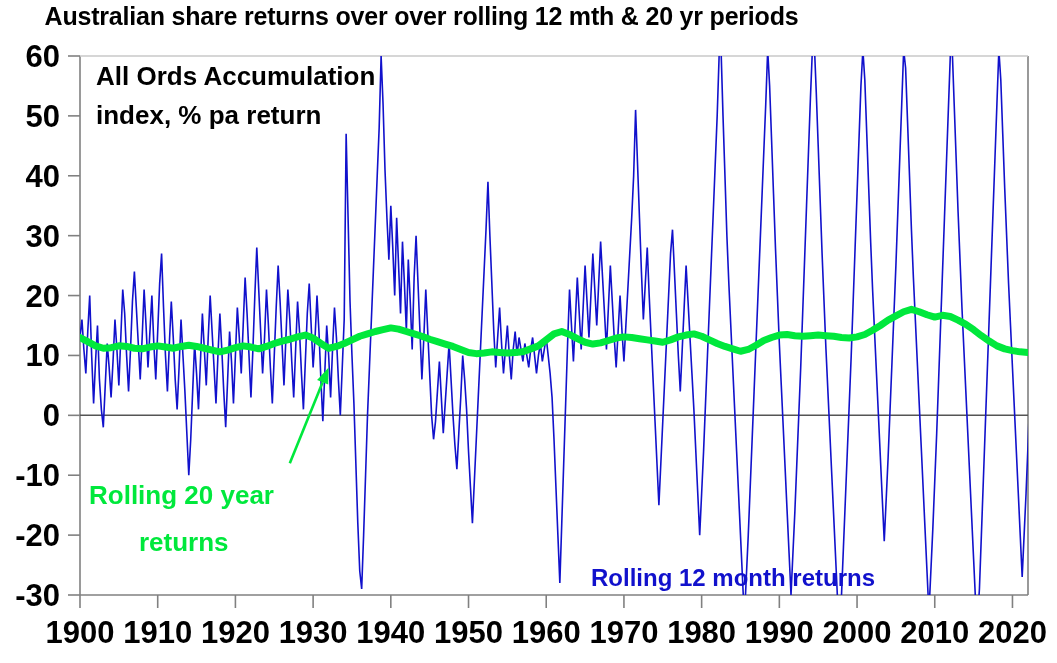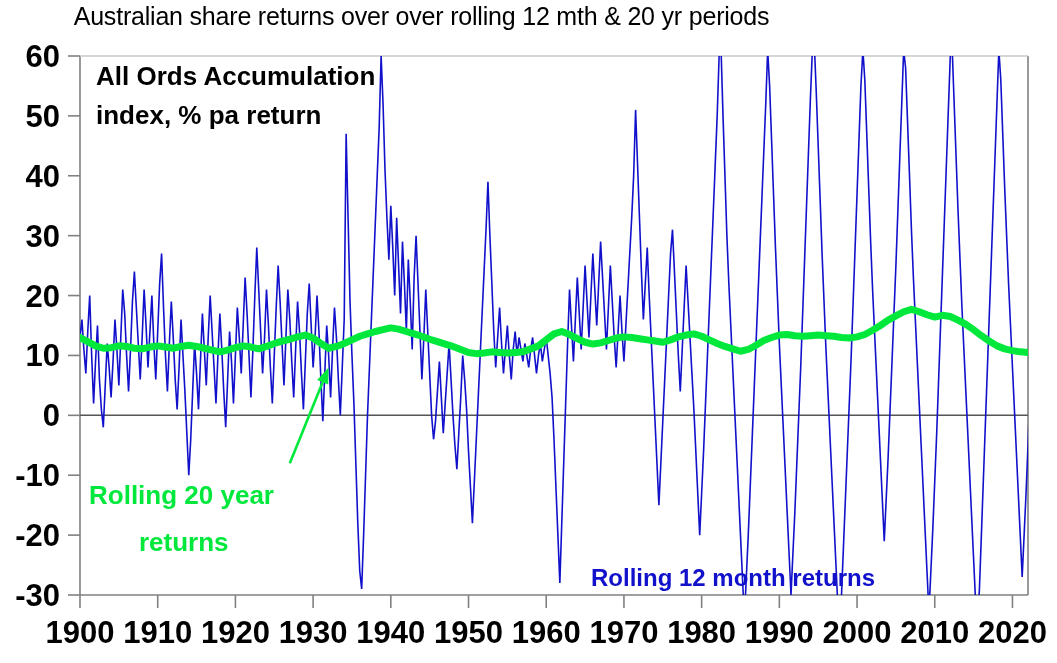--- a/index.html
+++ b/index.html
@@ -20,21 +20,21 @@
     left: 0; top: 0;
     width: 1057px;
     height: 663px;
   }
   #chart-title {
     position: absolute;
     left: 0; top: 2px;
     width: 843px;
     text-align: center;
     font-size: 25px;
-    font-weight: normal;
+    font-weight: bold;
     color: #000000;
     letter-spacing: -0.2px;
     white-space: nowrap;
   }
   svg#plot {
     position: absolute;
     left: 0; top: 0;
   }
   .ylabel {
     font-family: "Liberation Sans", sans-serif;

